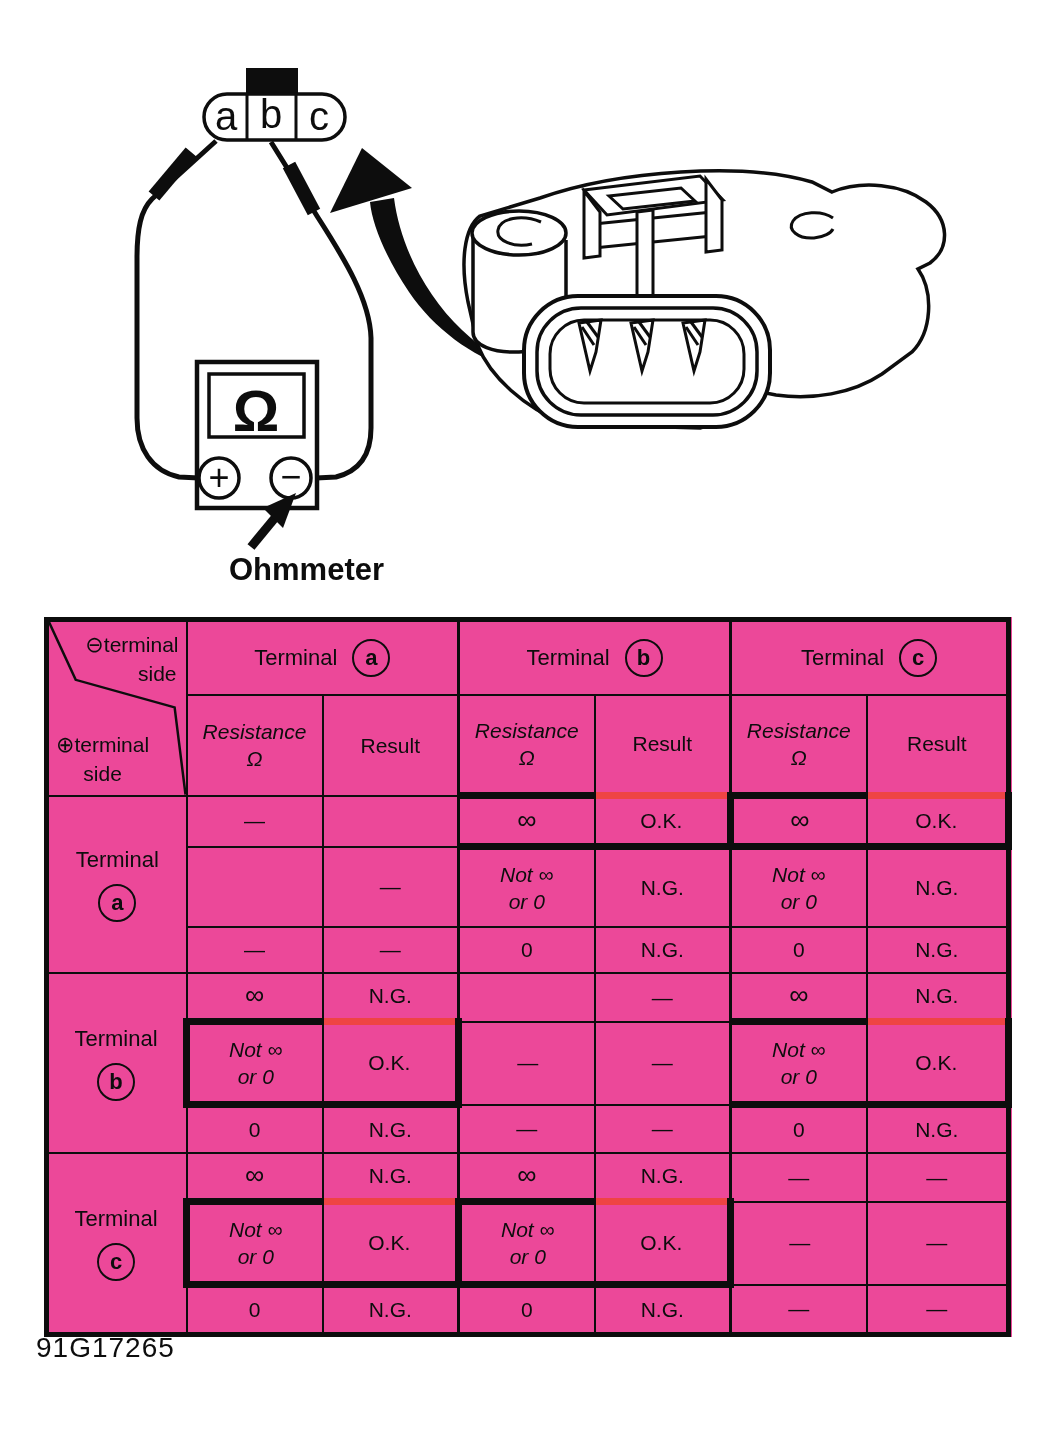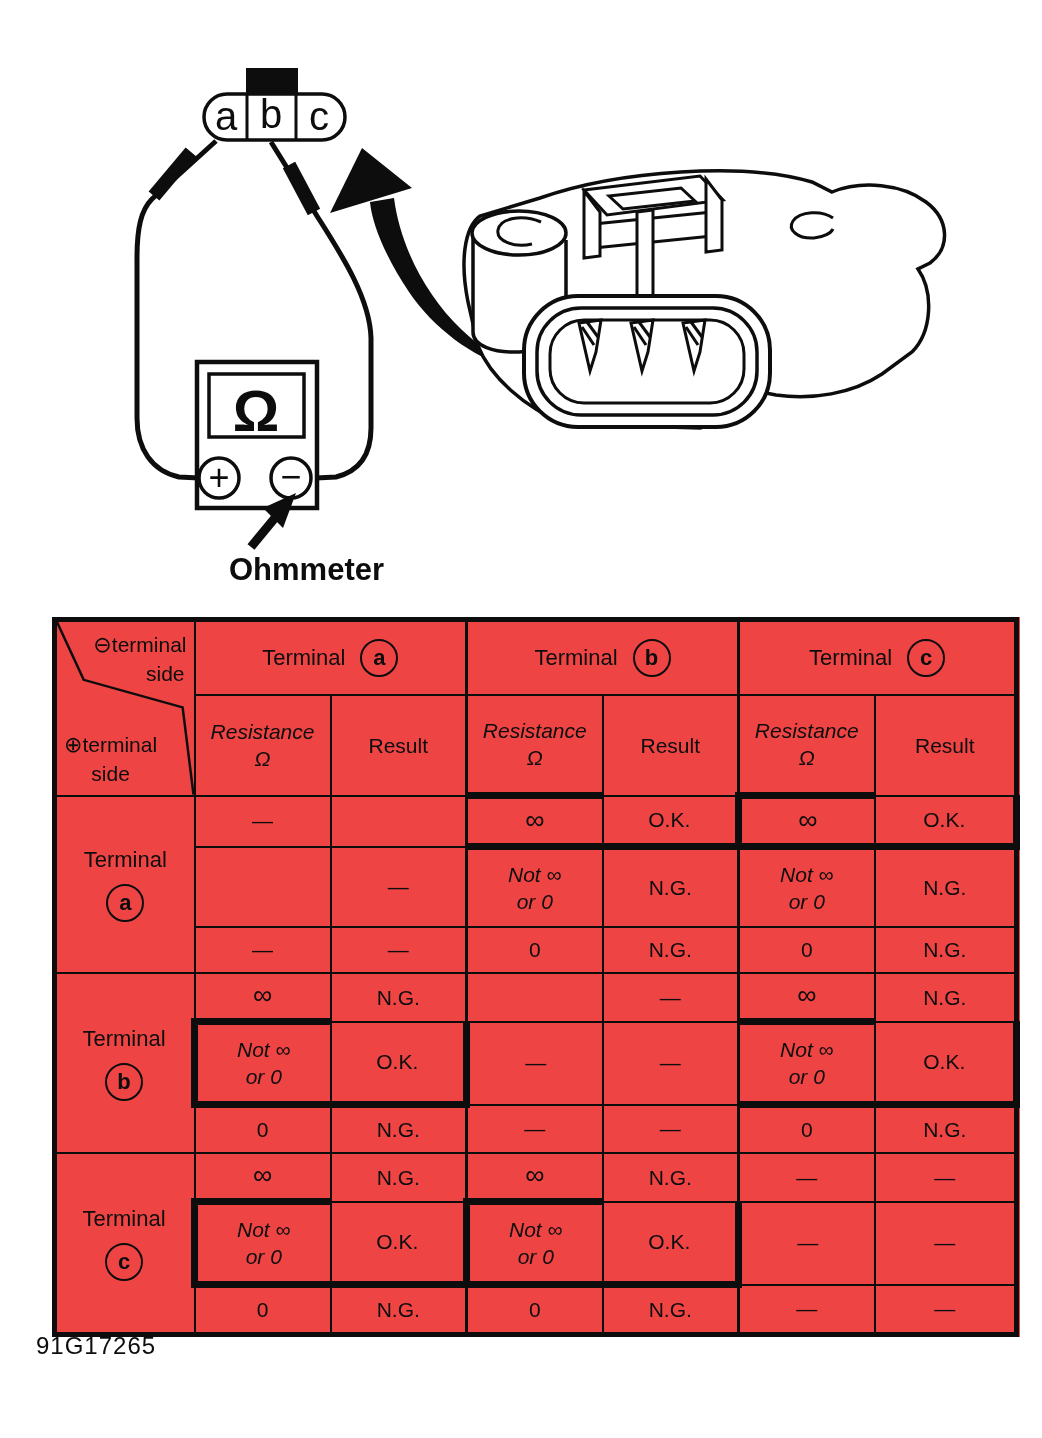--- a/index.html
+++ b/index.html
@@ -6,57 +6,57 @@
   .page {
     position:relative; width:1042px; height:1438px; background:#ffffff;
     font-family:"Liberation Sans","DejaVu Sans",sans-serif; color:#0d0d0d;
     overflow:hidden;
   }
   svg { font-family:"Liberation Sans","DejaVu Sans",sans-serif; }
   svg text { fill:#0d0d0d; }
 
   
   table.ttable {
-    position:absolute; left:52px; top:617px; width:962px;
-    border-collapse:collapse; table-layout:fixed; background:#ef4444;
+    position:absolute; left:44px; top:617px; width:962px;
+    border-collapse:collapse; table-layout:fixed; background:#ec4899;
     border:5px solid #0d0d0d;
     padding-left:28px;
   }
   .ttable th, .ttable td {
     border:2px solid #0d0d0d; padding:0; margin:0;
     text-align:center; vertical-align:middle;
     font-size:21px; font-weight:400; line-height:1.3;
   }
   .ttable tr.h1 th { height:72px; }
   .ttable tr.h2 th { height:96px; }
   .ttable tr.rs td { height:44px; }
   .ttable tr.rt td { height:76px; }
   .pre { white-space:pre-line;font-style:italic; }
   .gsep { border-left-width:3px !important; }
   td.hl-l { border-top:7px solid #0d0d0d; border-bottom:7px solid #0d0d0d; border-left:7px solid #0d0d0d; }
-  td.hl-r { border-top:2px solid #ef4444; border-bottom:7px solid #0d0d0d; border-right:7px solid #0d0d0d; }
+  td.hl-r { border-top:7px solid #ef4444; border-bottom:7px solid #0d0d0d; border-right:7px solid #0d0d0d; }
   td.inf { font-size:27px; font-weight:500; }
 
   .circ {
     display:inline-flex; align-items:center; justify-content:center;
     width:34px; height:34px; border:2.5px solid #0d0d0d; border-radius:50%;
     font-size:22px; font-weight:700; line-height:1;
   }
   .ghwrap { display:flex; align-items:center; justify-content:center; gap:15px; font-size:22px; }
   .rhwrap { display:flex; flex-direction:column; align-items:center; justify-content:center; gap:9px; font-size:22px; }
 
   
   td.corner, th.corner { position:relative; }
   .c-diag { position:absolute; inset:0; width:100%; height:100%; }
   .c-neg { position:absolute; top:8px; right:7px; text-align:right; font-size:21px; line-height:1.35; }
   .c-pos { position:absolute; bottom:6px; left:7px; text-align:center; font-size:21px; line-height:1.35; }
   .c-neg .w2 { padding-right:2px; }
   .sym { font-size:22px; }
 
-  .figure-id { position:absolute; left:36px; top:1332px; font-size:24px; letter-spacing:1px; }
+  .figure-id { position:absolute; left:36px; top:1332px; font-size:28px; letter-spacing:1px; }
 </style>
 </head>
 <body>
 
 <div class="page">
 
   
   <svg class="diagram" width="1042" height="612" viewBox="0 0 1042 612">
 
     <g fill="none" stroke="#0d0d0d">

